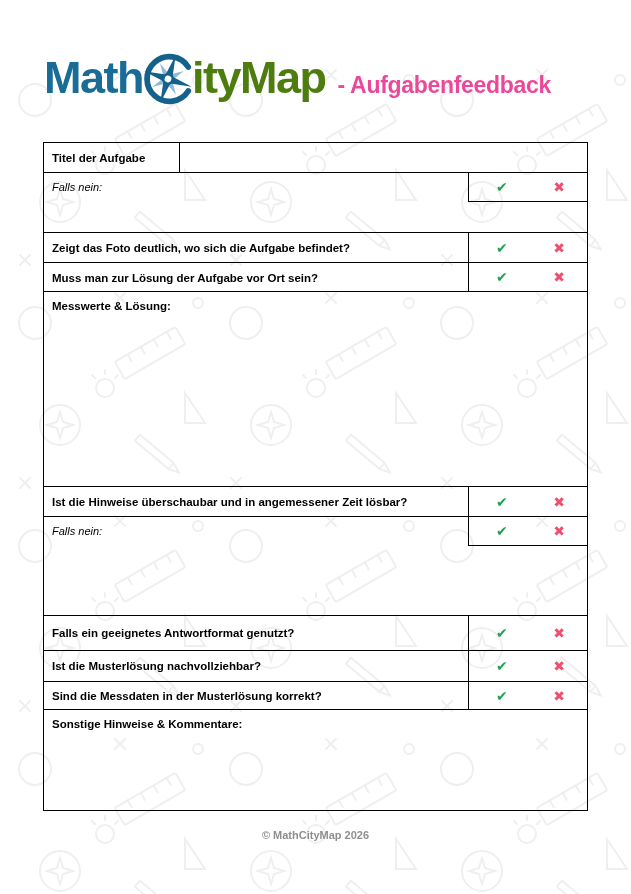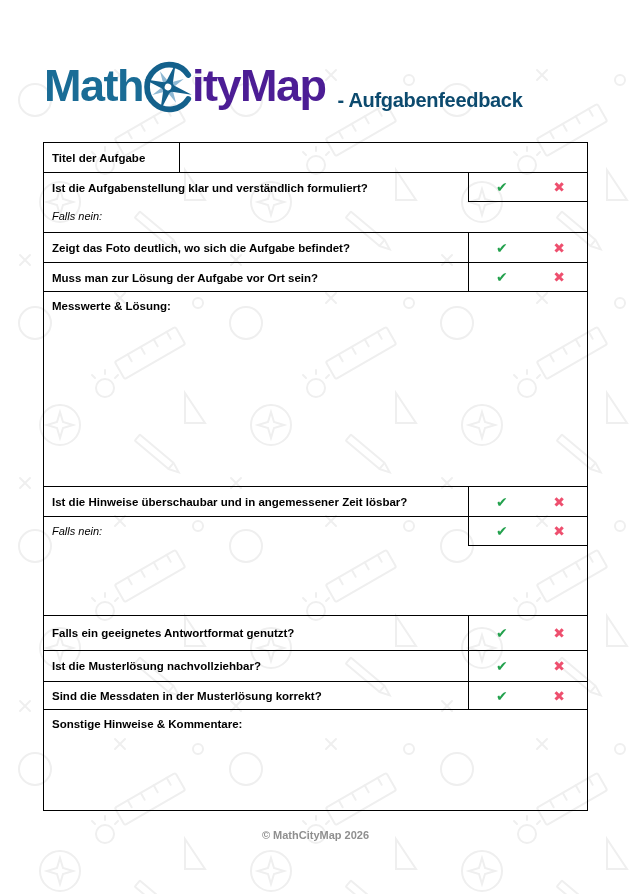--- a/index.html
+++ b/index.html
@@ -8,27 +8,27 @@
     font-family:"Liberation Sans", sans-serif;
     background:#ffffff;
     position:relative;
     overflow:hidden;
   }
   .page{position:relative;width:631px;height:894px;background:#fff;}
   .watermark{position:absolute;left:0;top:0;width:631px;height:894px;z-index:0;}
   .content{position:relative;z-index:1;}
 
   
-  .header{display:flex;align-items:flex-end;margin:50px 0 0 44px;height:62px;}
+  .header{display:flex;align-items:flex-start;margin:50px 0 0 44px;height:62px;}
   .logo{display:flex;align-items:center;}
   .logo-text{font-size:45px;font-weight:bold;letter-spacing:-1.5px;line-height:1;}
   .logo-math{color:#1a6c96;}
-  .logo-citymap{color:#4c1d95;}
+  .logo-citymap{color:#4d7c0f;}
   .logo-compass{width:54px;height:54px;margin:0 -3px 0 -2px;position:relative;top:2px;}
-  .doc-title{font-size:20px;font-weight:bold;color:#0c4a6e;margin-left:12px;margin-top:6px;letter-spacing:-0.3px;}
+  .doc-title{font-size:23px;font-weight:bold;color:#ec4899;margin-left:12px;margin-top:22px;letter-spacing:-0.3px;}
 
   
   .form-table{
     width:545px;margin:30px 0 0 43px;
     border:1px solid #000;
     box-sizing:border-box;
     font-size:11.5px;color:#000;
     background:transparent;
   }
   .row{position:relative;border-bottom:1px solid #000;box-sizing:border-box;}
@@ -123,21 +123,20 @@
     </div>
 
     <div class="form-table">
 
       <div class="row r-titel">
         <div class="titel-label">Titel der Aufgabe</div>
         <div class="titel-value"></div>
       </div>
 
       <div class="row r-q tall1">
-        <div class="q-line">Ist die Aufgabenstellung klar und verständlich formuliert?</div>
         <div class="note">Falls nein:</div>
         <div class="answers boxed">
           <span class="mark mark-check">✔</span>
           <span class="mark mark-cross">✖</span>
         </div>
       </div>
 
       <div class="row r-q h30">
         <div class="q-line">Zeigt das Foto deutlich, wo sich die Aufgabe befindet?</div>
         <div class="answers">

